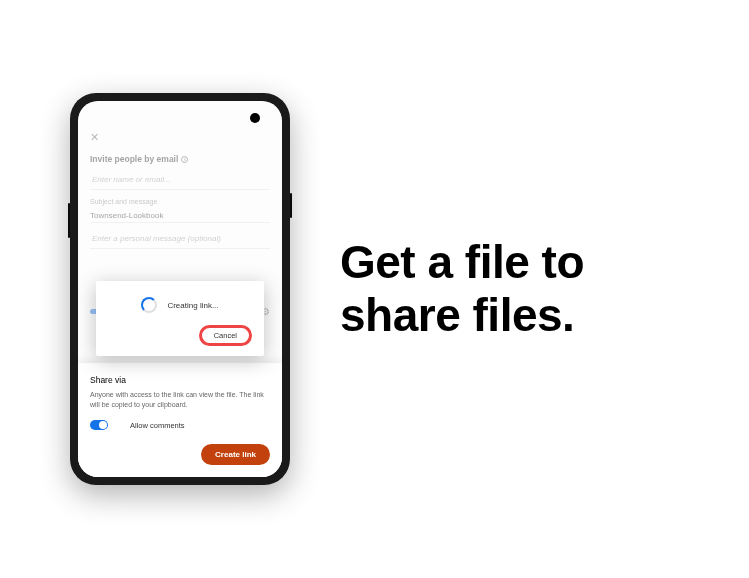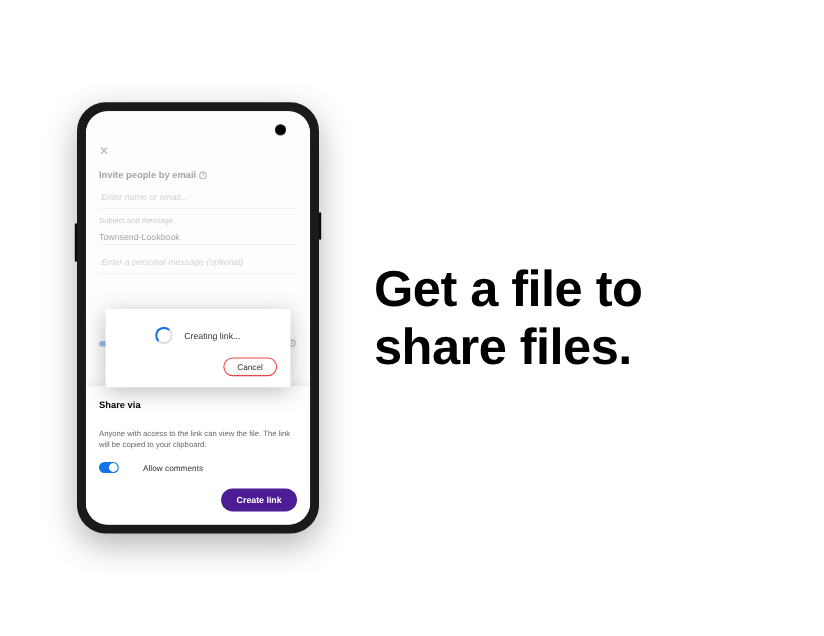--- a/index.html
+++ b/index.html
@@ -156,39 +156,39 @@
       height: 16px;
       border: 2px solid #e0e0e0;
       border-top-color: #1473e6;
       border-left-color: #1473e6;
       border-radius: 50%;
     }
     .modal-text { font-size: 8px; color: #333; }
     .cancel-btn {
       display: inline-block;
       padding: 3px 12px;
-      border: 1px solid #ef4444;
+      border: 3px solid #ef4444;
       border-radius: 12px;
       font-size: 7.5px;
       color: #333;
       margin-left: auto;
       float: right;
     }
     
     .bottom-sheet {
       position: absolute;
       bottom: 0;
       left: 0;
       right: 0;
       background: #fff;
       padding: 12px;
       z-index: 8;
       box-shadow: 0 -2px 10px rgba(0,0,0,0.1);
     }
-    .share-title { font-weight: 700; font-size: 8.5px; margin-bottom: 17px; }
+    .share-title { font-weight: 400; font-size: 8.5px; margin-bottom: 5px; }
     .share-desc { font-size: 7px; color: #666; line-height: 1.4; margin-bottom: 10px; }
     .toggle-row { display: flex; align-items: center; gap: 22px; margin-bottom: 14px; }
     .toggle {
       width: 18px;
       height: 10px;
       background: #1473e6;
       border-radius: 6px;
       position: relative;
     }
     .toggle::after {
@@ -196,21 +196,21 @@
       position: absolute;
       width: 8px;
       height: 8px;
       background: #fff;
       border-radius: 50%;
       top: 1px;
       right: 1px;
     }
     .toggle-label { font-size: 7.5px; color: #333; }
     .create-link-btn {
-      background: #4c1d95;
+      background: #c2410c;
       color: #fff;
       padding: 6px 14px;
       border-radius: 14px;
       font-size: 8px;
       font-weight: 600;
       float: right;
     }
     
     .headline {
       font-size: 46px;

